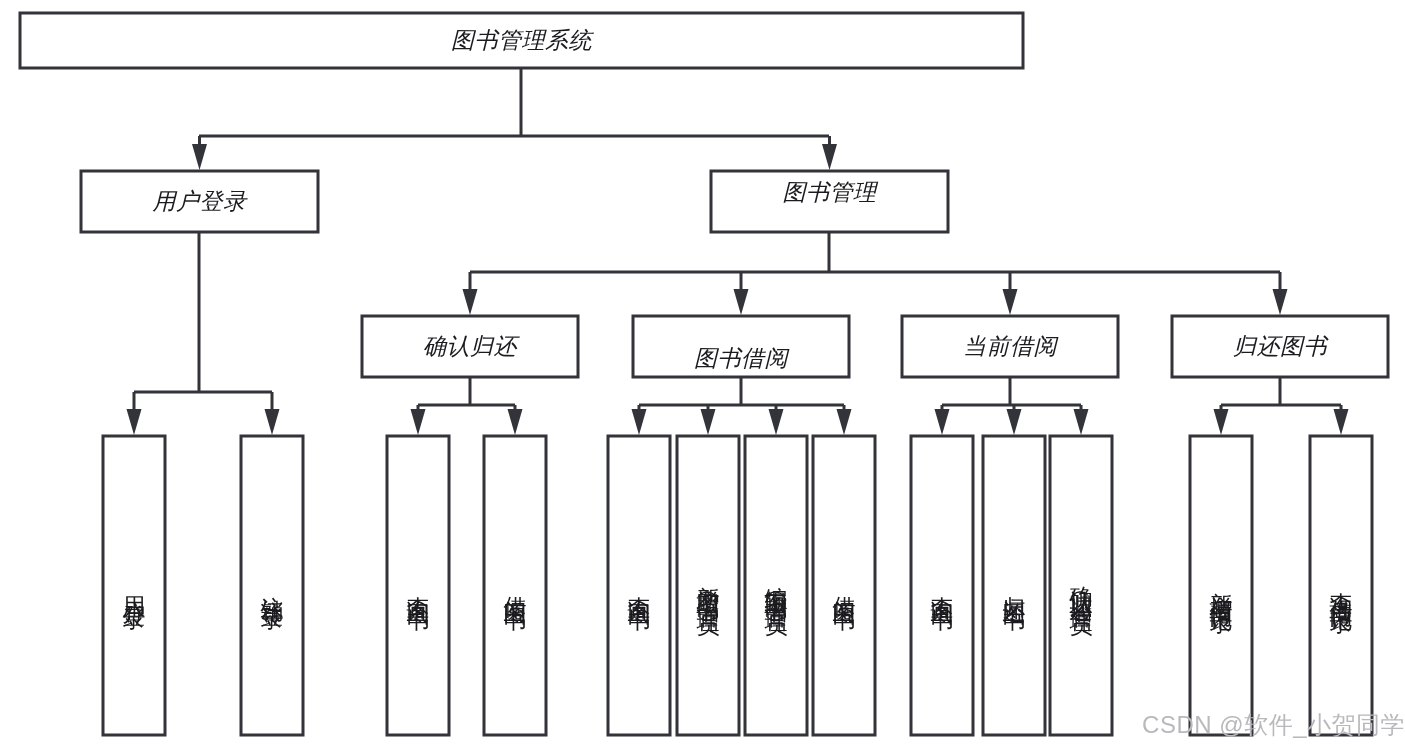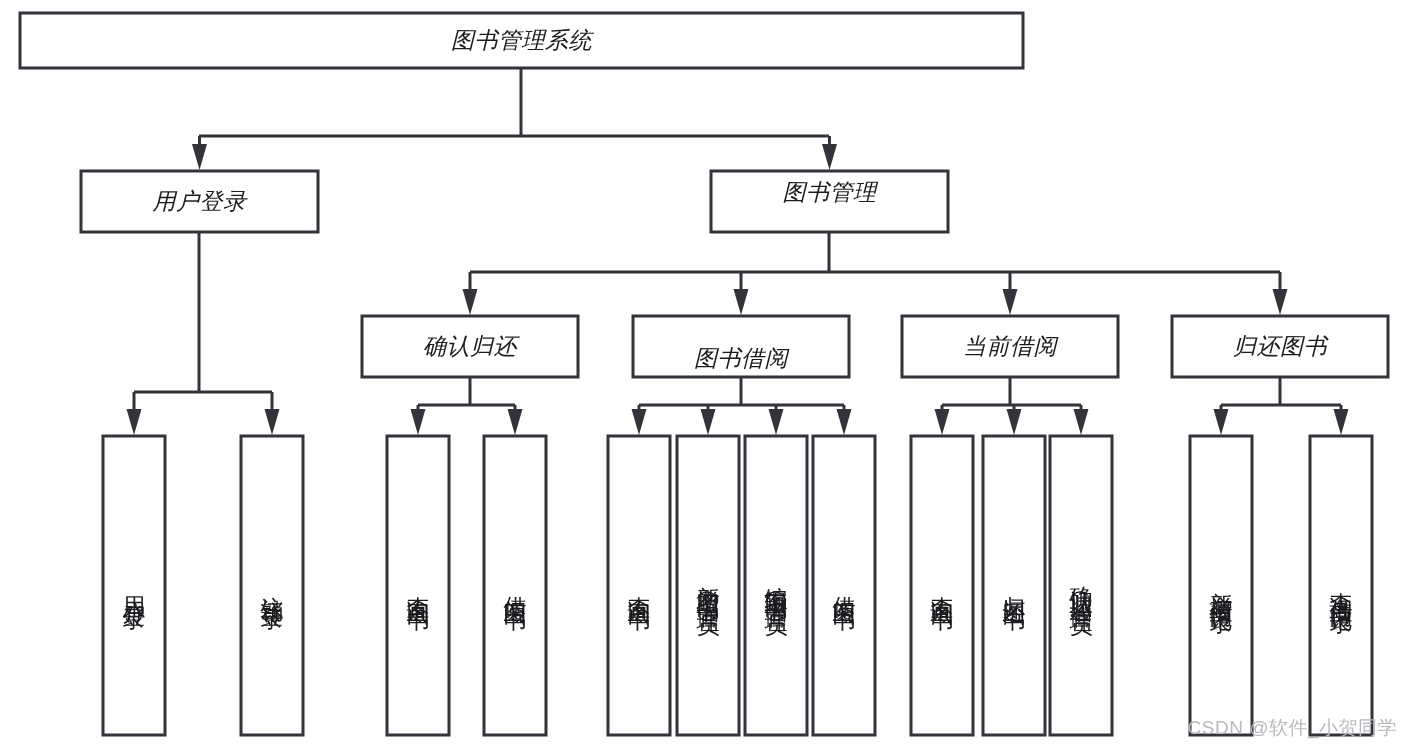--- a/index.html
+++ b/index.html
@@ -67,23 +67,23 @@
     padding-top: 4px;
     box-sizing: border-box;
   }
   .node-hit {
     position: absolute;
     cursor: pointer;
     background: transparent;
   }
   .watermark {
     position: absolute;
-    right: 8px;
+    right: 0;
     bottom: 6px;
-    font-size: 19px;
+    font-size: 24px;
     color: #b9b9bd;
     letter-spacing: 0.5px;
     font-family: "Liberation Sans", "DejaVu Sans", sans-serif;
     user-select: none;
   }
 </style>
 </head>
 <body>
 
 <div id="diagram-root">

